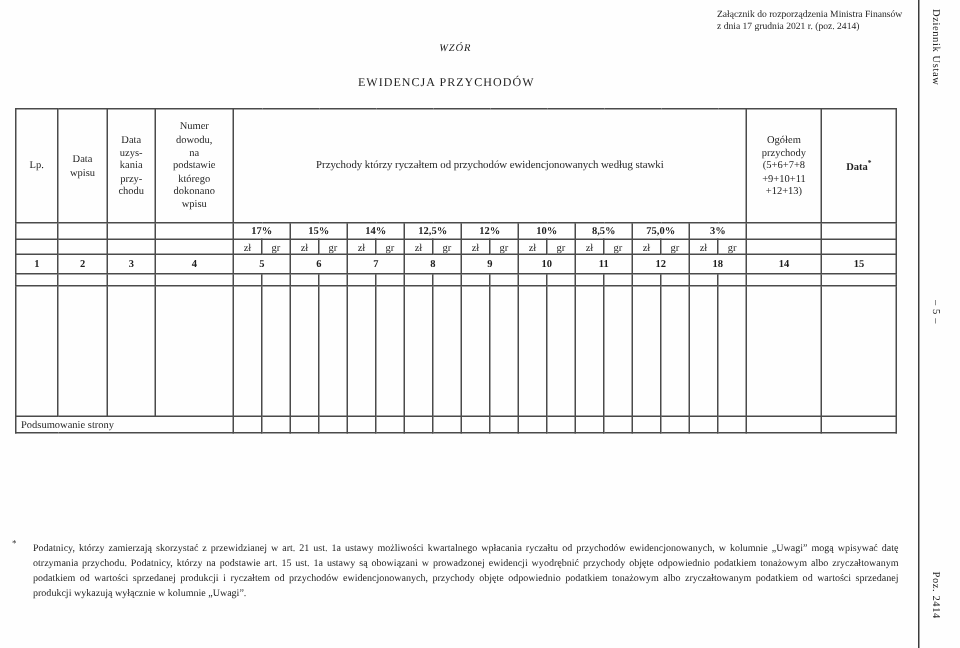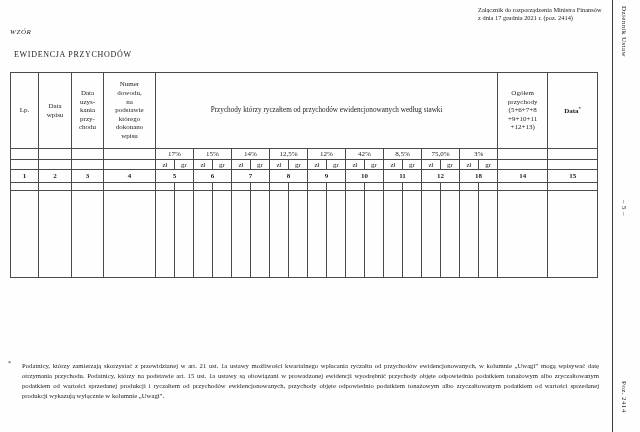--- a/index.html
+++ b/index.html
@@ -8,31 +8,31 @@
   .page{position:relative;width:640px;height:432px;background:#fefefe;color:#1e1e1e;overflow:hidden}
 
   .attachment-note{position:absolute;left:478px;top:6px;width:130px;font-size:6.4px;line-height:8px;white-space:pre-line;text-align:left}
 
   .margin-rule{position:absolute;left:612px;top:0;height:432px;width:0;border-left:1px solid #3c3c3c}
   .vtext{position:absolute;left:614px;width:14px;writing-mode:vertical-rl;font-size:7px;letter-spacing:.4px;color:#222}
   .vtext-journal{top:6px}
   .vtext-page{top:200px}
   .vtext-pos{top:381px}
 
-  .wzor{position:absolute;left:10px;top:28px;width:587px;text-align:left;font-size:7px;font-style:italic;letter-spacing:.6px}
-  .form-title{position:absolute;left:14px;top:50px;width:587px;font-size:8px;letter-spacing:.7px}
+  .wzor{position:absolute;left:10px;top:28px;width:587px;text-align:center;font-size:7px;font-style:italic;letter-spacing:.6px}
+  .form-title{position:absolute;left:4px;top:50px;width:587px;text-align:center;font-size:8px;letter-spacing:.7px}
 
   table.form-table{position:absolute;left:10px;top:72px;width:587px;border-collapse:collapse;table-layout:fixed;border:1px solid #2f2f2f}
   table.form-table td{border:1px solid #4a4a4a;padding:0;text-align:center;vertical-align:middle;overflow:hidden;font-size:7px;color:#1e1e1e}
   .pre{white-space:pre-line}
   .r-head td{height:76px;font-size:6.8px;line-height:8.6px}
   .r-head td.rates-group{font-size:7.2px}
   .hdr-bold{font-weight:bold}
   .hdr-bold sup{font-size:5px;vertical-align:super}
-  .r-rates td{height:11px;font-size:7px;font-weight:normal}
+  .r-rates td{height:11px;font-size:7px;font-weight:bold}
   .r-units td{height:10px;font-size:6px;line-height:6px}
   .r-nums td{height:13px;font-size:7px;font-weight:bold}
   .r-thin td{height:8px}
   .r-body td{height:87px}
   .r-sum td{height:11px;font-size:7px}
   .r-sum td.sum-label, .r-sum3 td.sum-label{text-align:left;vertical-align:top;padding:1px 0 0 3px;line-height:8.4px;white-space:pre-line}
   .r-sum3 td{height:20px;font-size:7px}
 
   .footnote{position:absolute;left:8px;top:361px;width:591px}
   .fn-mark{position:absolute;left:0;top:-1px;font-size:6px}
@@ -109,21 +109,21 @@
     <tr class="r-rates">
       <td></td>
           <td></td>
           <td></td>
           <td></td>
       <td colspan="2">17%</td>
       <td colspan="2">15%</td>
       <td colspan="2">14%</td>
       <td colspan="2">12,5%</td>
       <td colspan="2">12%</td>
-      <td colspan="2">42%</td>
+      <td colspan="2">10%</td>
       <td colspan="2">8,5%</td>
       <td colspan="2">75,0%</td>
       <td colspan="2">3%</td>
       <td></td>
           <td></td>
     </tr>
     <tr class="r-units">
       <td></td>
           <td></td>
           <td></td>
@@ -211,20 +211,43 @@
           <td></td>
       <td></td>
           <td></td>
           <td></td>
           <td></td>
       <td></td>
           <td></td>
           <td></td>
           <td></td>
     </tr>
+    <tr class="r-sum">
+      <td colspan="4" class="sum-label">Podsumowanie strony</td>
+      <td></td>
+          <td></td>
+          <td></td>
+          <td></td>
+      <td></td>
+          <td></td>
+          <td></td>
+          <td></td>
+      <td></td>
+          <td></td>
+          <td></td>
+          <td></td>
+      <td></td>
+          <td></td>
+          <td></td>
+          <td></td>
+      <td></td>
+          <td></td>
+          <td></td>
+          <td></td>
+    </tr>
   </tbody>
     </table>
 
   <div class="footnote">
     <span class="fn-mark">*</span>
     <p class="fn-text">Podatnicy, którzy zamierzają skorzystać z przewidzianej w art. 21 ust. 1a ustawy możliwości kwartalnego wpłacania ryczałtu od przychodów ewidencjonowanych, w kolumnie „Uwagi” mogą wpisywać datę otrzymania przychodu. Podatnicy, którzy na podstawie art. 15 ust. 1a ustawy są obowiązani w prowadzonej ewidencji wyodrębnić przychody objęte odpowiednio podatkiem tonażowym albo zryczałtowanym podatkiem od wartości sprzedanej produkcji i ryczałtem od przychodów ewidencjonowanych, przychody objęte odpowiednio podatkiem tonażowym albo zryczałtowanym podatkiem od wartości sprzedanej produkcji wykazują wyłącznie w kolumnie „Uwagi”.</p>
   </div>
 
 </div>
 

